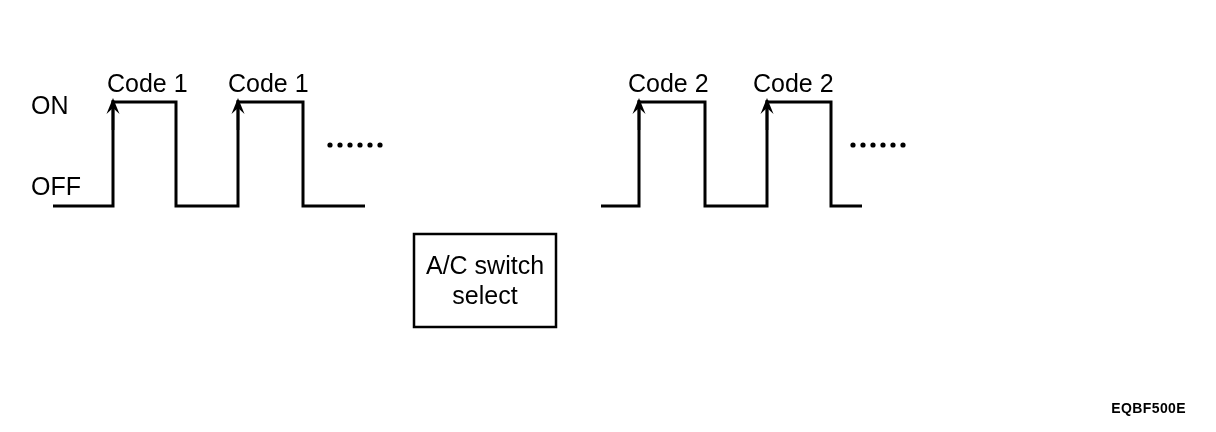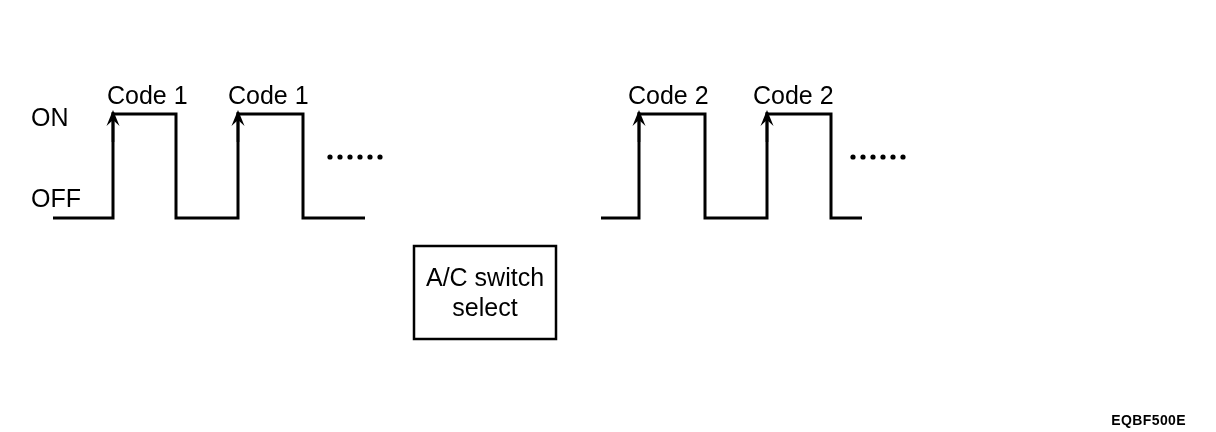--- a/index.html
+++ b/index.html
@@ -12,21 +12,21 @@
     width: 1216px;
     height: 432px;
     position: relative;
     overflow: hidden;
     font-family: "Liberation Sans", sans-serif;
     color: #000000;
   }
   #diagram-root {
     position: absolute;
     left: 0;
-    top: 12px;
+    top: 0;
     width: 1216px;
     height: 344px;
   }
   svg.diagram-canvas {
     display: block;
     width: 1216px;
     height: 432px;
   }
   .wave-path {
     fill: none;

